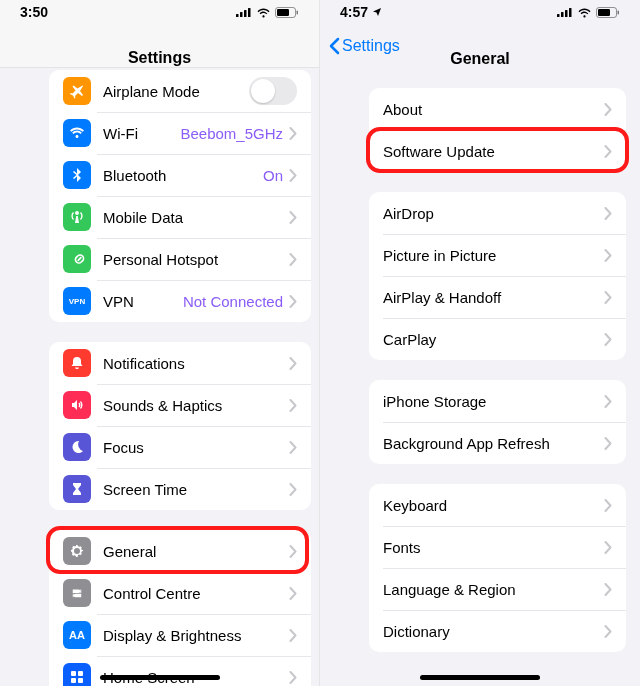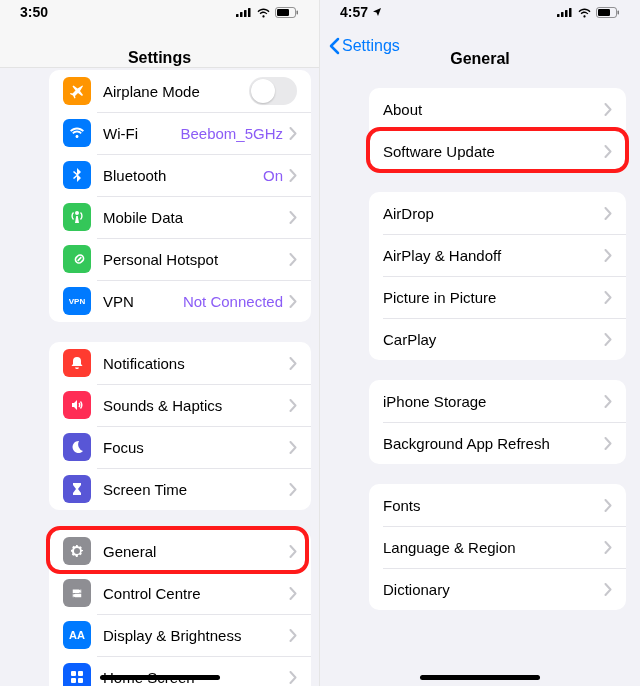--- a/index.html
+++ b/index.html
@@ -348,32 +348,32 @@
         <div class="highlight" style="left: -3px; right: -3px; top: 39px; height: 46px;"></div>
       </div>
       <div class="group" style="position: relative;">
         <div class="row">
           <span class="row-label">AirDrop</span>
           <svg class="chevron" width="8" height="13" viewBox="0 0 8 13">
             <path d="M1.5 1l5 5.5-5 5.5" fill="none" stroke="#c7c7cc" stroke-width="2" stroke-linecap="round" stroke-linejoin="round"></path>
           </svg>
         </div>
         <div class="row">
+          <span class="row-label">Picture in Picture</span>
+          <svg class="chevron" width="8" height="13" viewBox="0 0 8 13">
+            <path d="M1.5 1l5 5.5-5 5.5" fill="none" stroke="#c7c7cc" stroke-width="2" stroke-linecap="round" stroke-linejoin="round"></path>
+          </svg>
+        </div>
+        <div class="row">
           <span class="row-label">AirPlay &amp; Handoff</span>
           <svg class="chevron" width="8" height="13" viewBox="0 0 8 13">
             <path d="M1.5 1l5 5.5-5 5.5" fill="none" stroke="#c7c7cc" stroke-width="2" stroke-linecap="round" stroke-linejoin="round"></path>
           </svg>
         </div>
         <div class="row">
-          <span class="row-label">Picture in Picture</span>
-          <svg class="chevron" width="8" height="13" viewBox="0 0 8 13">
-            <path d="M1.5 1l5 5.5-5 5.5" fill="none" stroke="#c7c7cc" stroke-width="2" stroke-linecap="round" stroke-linejoin="round"></path>
-          </svg>
-        </div>
-        <div class="row">
           <span class="row-label">CarPlay</span>
           <svg class="chevron" width="8" height="13" viewBox="0 0 8 13">
             <path d="M1.5 1l5 5.5-5 5.5" fill="none" stroke="#c7c7cc" stroke-width="2" stroke-linecap="round" stroke-linejoin="round"></path>
           </svg>
         </div>
       </div>
       <div class="group" style="position: relative;">
         <div class="row">
           <span class="row-label">iPhone Storage</span>
           <svg class="chevron" width="8" height="13" viewBox="0 0 8 13">
@@ -381,20 +381,26 @@
           </svg>
         </div>
         <div class="row">
           <span class="row-label">Background App Refresh</span>
           <svg class="chevron" width="8" height="13" viewBox="0 0 8 13">
             <path d="M1.5 1l5 5.5-5 5.5" fill="none" stroke="#c7c7cc" stroke-width="2" stroke-linecap="round" stroke-linejoin="round"></path>
           </svg>
         </div>
       </div>
       <div class="group" style="position: relative;">
+        <div class="row">
+          <span class="row-label">Keyboard</span>
+          <svg class="chevron" width="8" height="13" viewBox="0 0 8 13">
+            <path d="M1.5 1l5 5.5-5 5.5" fill="none" stroke="#c7c7cc" stroke-width="2" stroke-linecap="round" stroke-linejoin="round"></path>
+          </svg>
+        </div>
         <div class="row">
           <span class="row-label">Fonts</span>
           <svg class="chevron" width="8" height="13" viewBox="0 0 8 13">
             <path d="M1.5 1l5 5.5-5 5.5" fill="none" stroke="#c7c7cc" stroke-width="2" stroke-linecap="round" stroke-linejoin="round"></path>
           </svg>
         </div>
         <div class="row">
           <span class="row-label">Language &amp; Region</span>
           <svg class="chevron" width="8" height="13" viewBox="0 0 8 13">
             <path d="M1.5 1l5 5.5-5 5.5" fill="none" stroke="#c7c7cc" stroke-width="2" stroke-linecap="round" stroke-linejoin="round"></path>

